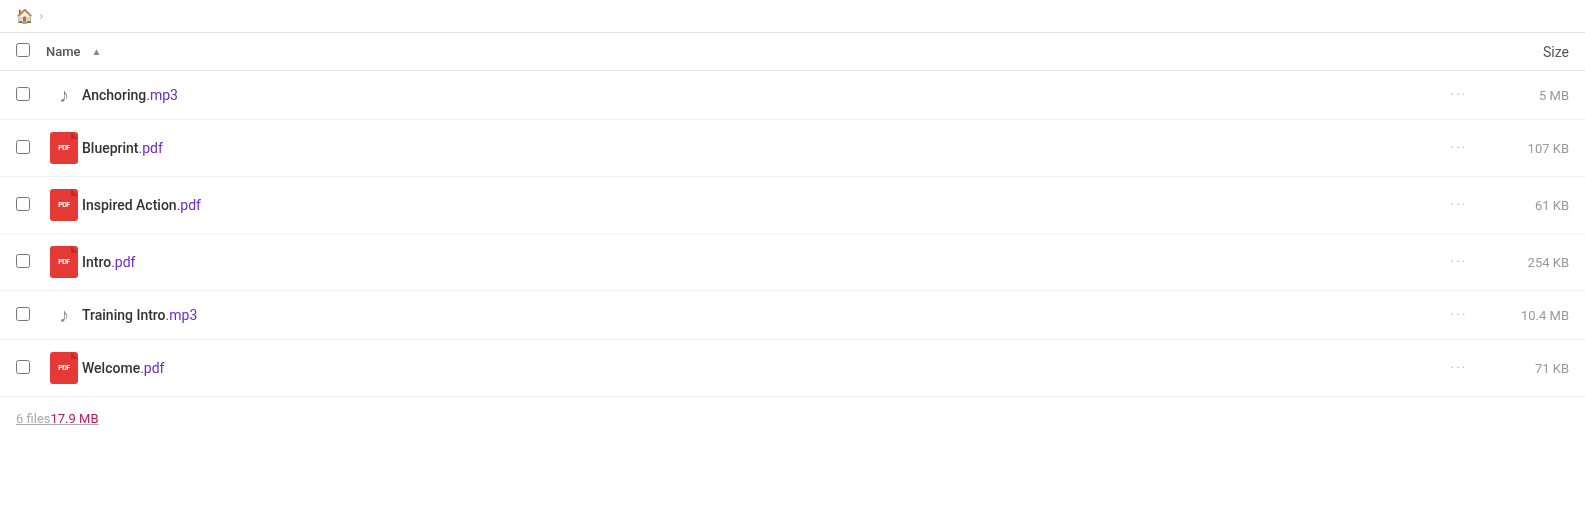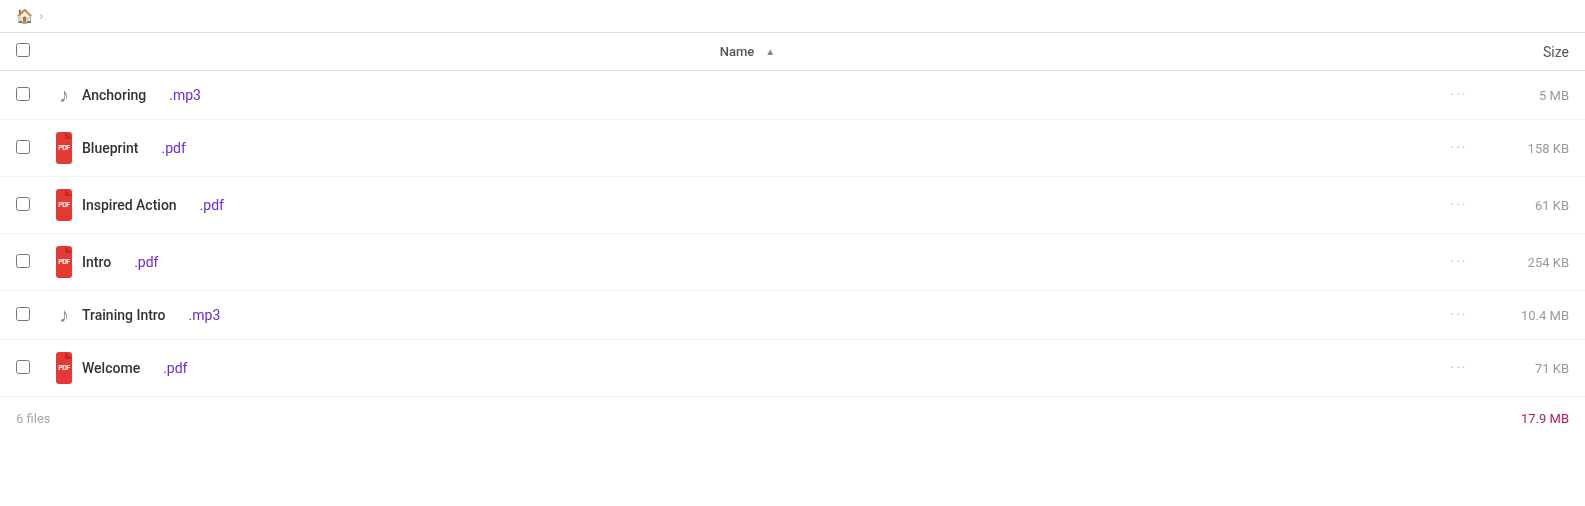--- a/index.html
+++ b/index.html
@@ -65,21 +65,20 @@
     }
 
     .header-name {
       flex: 1;
       display: flex;
       align-items: center;
       gap: 11px;
       color: #555;
       font-size: 13px;
       font-weight: 500;
-      justify-content: center;
     }
 
     .header-sort-icon {
       font-size: 10px;
       color: #888;
     }
 
     .header-size {
       width: 120px;
       text-align: right;
@@ -103,21 +102,21 @@
 
     .file-icon {
       width: 36px;
       flex-shrink: 0;
       display: flex;
       align-items: center;
       justify-content: center;
     }
 
     .pdf-icon {
-      width: 16px;
+      width: 28px;
       height: 32px;
       background: #e53935;
       border-radius: 3px;
       display: flex;
       align-items: center;
       justify-content: center;
       color: white;
       font-size: 8px;
       font-weight: bold;
       position: relative;
@@ -143,21 +142,20 @@
 
     .mp3-icon {
       color: #888;
       font-size: 20px;
     }
 
     .file-name-container {
       flex: 1;
       display: flex;
       align-items: center;
-      gap: 23px;
     }
 
     .file-name-main {
       color: #333;
       font-weight: 500;
       font-size: 14px;
     }
 
     .file-name-ext {
       color: #6d28d9;
@@ -176,24 +174,25 @@
     .row-size {
       width: 80px;
       text-align: right;
       color: #999;
       font-size: 13px;
     }
 
     .footer {
       display: flex;
       align-items: center;
-      justify-content: space-between;
+      justify-content: flex-start;
       padding: 14px 16px;
       color: #aaa;
       font-size: 13px;
+      text-decoration: underline;
     }
 
     .footer-right {
       color: #be185d;
       font-size: 13px;
     }
 
     input[type="checkbox"] {
       width: 14px;
       height: 14px;
@@ -240,21 +239,21 @@
         <div class="file-icon">
           <div class="pdf-icon">
             <span class="pdf-icon-text">PDF</span>
           </div>
         </div>
         <div class="file-name-container">
           <span class="file-name-main">Blueprint</span>
           <span class="file-name-ext">.pdf</span>
         </div>
         <div class="row-actions">···</div>
-        <div class="row-size">158 KB</div>
+        <div class="row-size">107 KB</div>
       </div>
       <div class="file-row">
         <div class="row-checkbox"><input type="checkbox" style=""></div>
         <div class="file-icon">
           <div class="pdf-icon">
             <span class="pdf-icon-text">PDF</span>
           </div>
         </div>
         <div class="file-name-container">
           <span class="file-name-main">Inspired Action</span>

